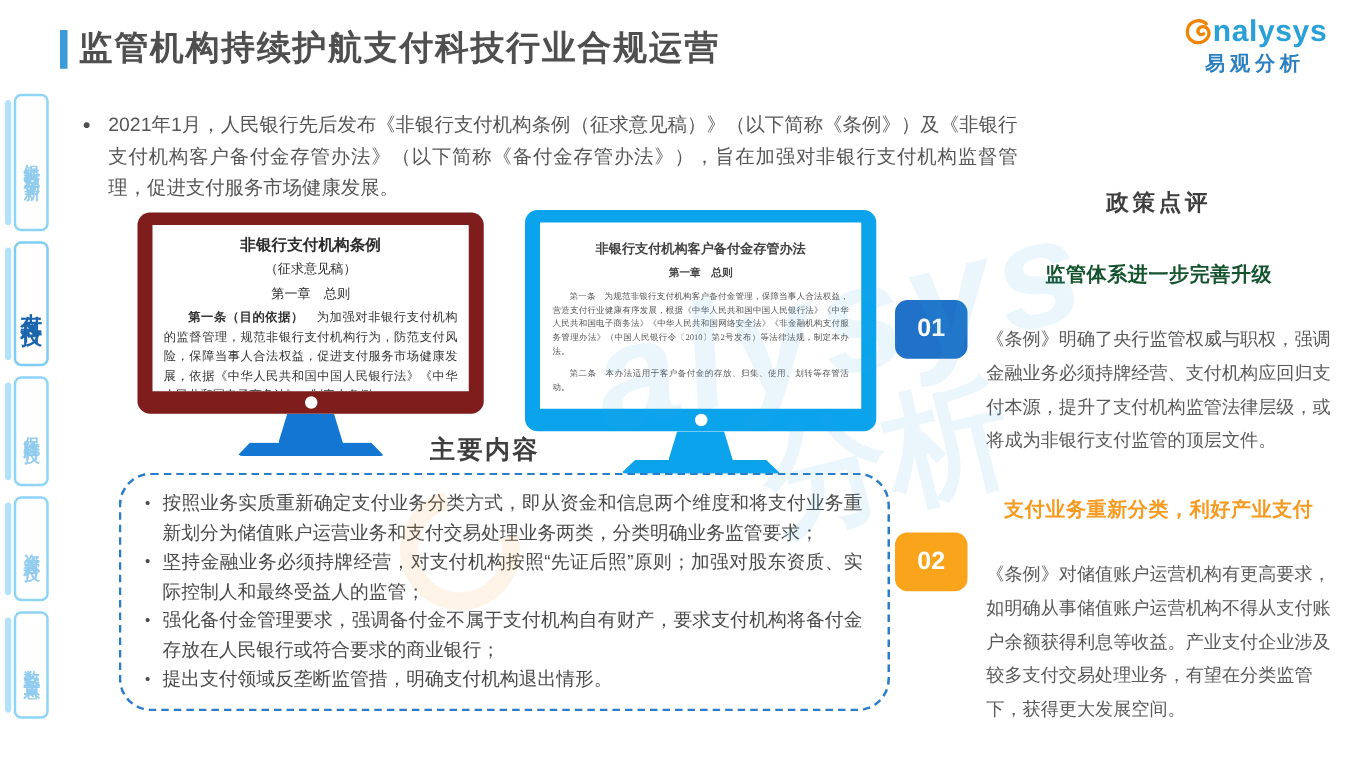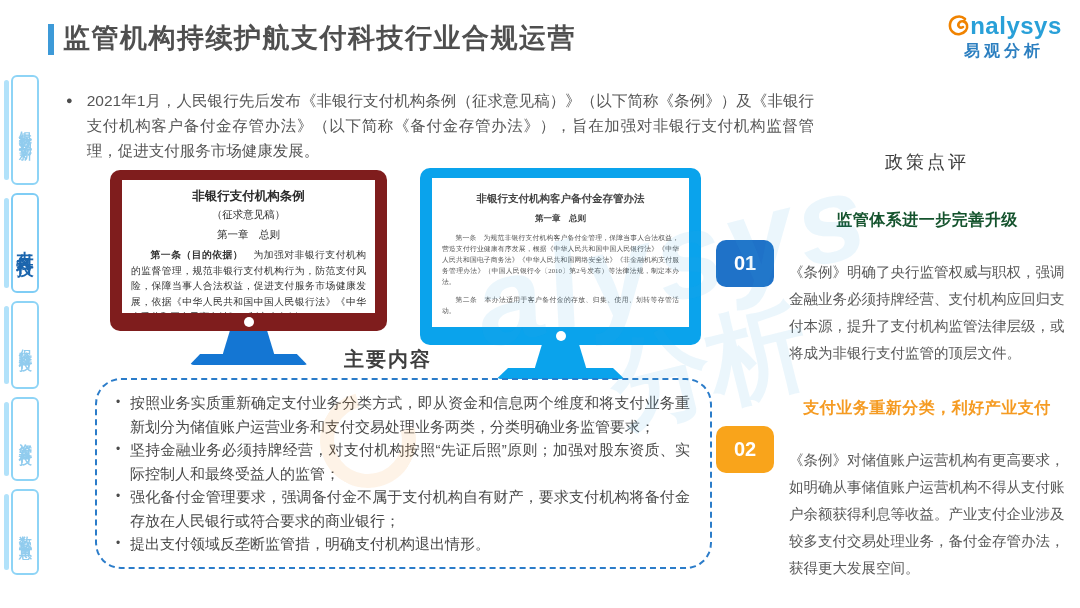--- a/index.html
+++ b/index.html
@@ -78,21 +78,21 @@
   .mc-box li::before { content:"•"; position:absolute; left:1px; top:0; font-size:12px; color:#4a4a4a; }
 
   
   .badge { position:absolute; width:58px; height:47px; border-radius:10px; color:#fff; font-size:20px; font-weight:bold;
            display:flex; align-items:center; justify-content:center; z-index:2; }
   .badge-1 { left:716px; top:240px; background:#1f72c8; }
   .badge-2 { left:716px; top:426px; background:#f9a41b; }
 
   
   .policy { position:absolute; left:789px; top:150px; width:276px; z-index:2; }
-  .policy-heading { text-align:center; font-size:18px; font-weight:normal; color:#3e3e3e; letter-spacing:3px; }
+  .policy-heading { text-align:center; font-size:18px; font-weight:bold; color:#3e3e3e; letter-spacing:3px; }
   .sec-title { text-align:center; font-size:16px; font-weight:bold; letter-spacing:0.5px; }
   .sec-title.blue { color:#14532d; margin-top:36px; }
   .sec-title.orange { color:#f59b22; margin-top:31px; }
   .sec-body { margin-top:28px; font-size:14.5px; line-height:27px; color:#595959; }
 
   
   .footer { position:absolute; left:0; right:0; bottom:10px; height:18px; font-size:13px; color:#8a8a8a; z-index:2; }
   .footer .f-date { position:absolute; left:35px; }
   .footer .f-center { position:absolute; left:0; right:0; text-align:center; }
   .footer .f-page { position:absolute; right:32px; }
@@ -175,17 +175,17 @@
   </div>
 
   <div class="badge badge-1">01</div>
   <div class="badge badge-2">02</div>
 
   <div class="policy">
     <div class="policy-heading">政策点评</div>
     <div class="sec-title blue">监管体系进一步完善升级</div>
     <div class="sec-body">《条例》明确了央行监管权威与职权，强调金融业务必须持牌经营、支付机构应回归支付本源，提升了支付机构监管法律层级，或将成为非银行支付监管的顶层文件。</div>
     <div class="sec-title orange">支付业务重新分类，利好产业支付</div>
-    <div class="sec-body">《条例》对储值账户运营机构有更高要求，如明确从事储值账户运营机构不得从支付账户余额获得利息等收益。产业支付企业涉及较多支付交易处理业务，备付金存管办法，获得更大发展空间。</div>
+    <div class="sec-body">《条例》对储值账户运营机构有更高要求，如明确从事储值账户运营机构不得从支付账户余额获得利息等收益。产业支付企业涉及较多支付交易处理业务，有望在分类监管下，获得更大发展空间。</div>
   </div>
 
 
 </div>
 
 </body></html>

